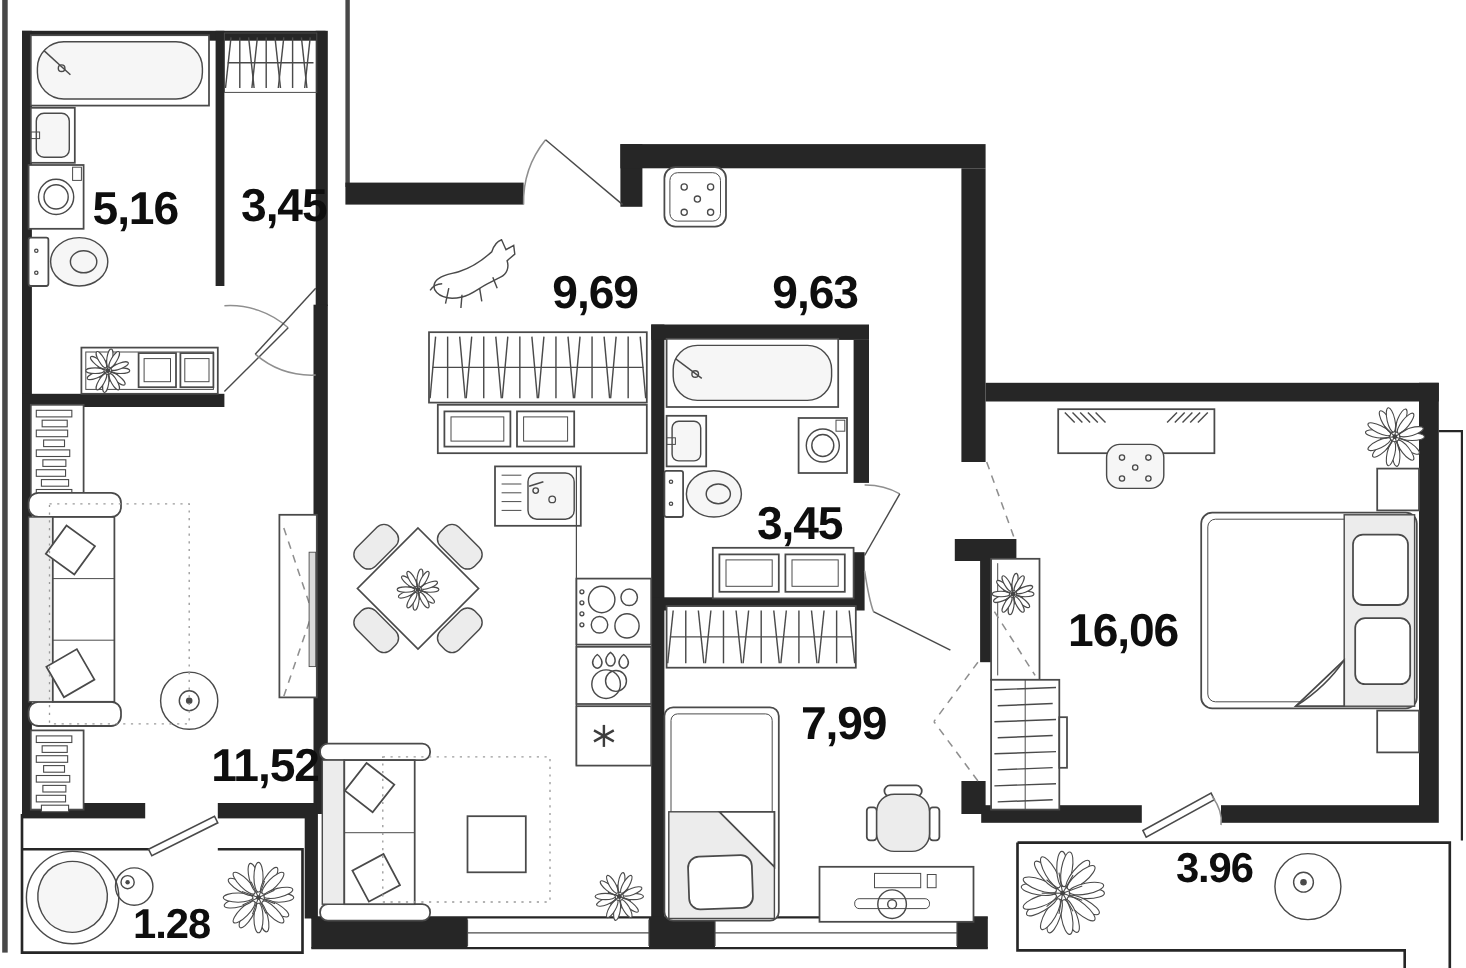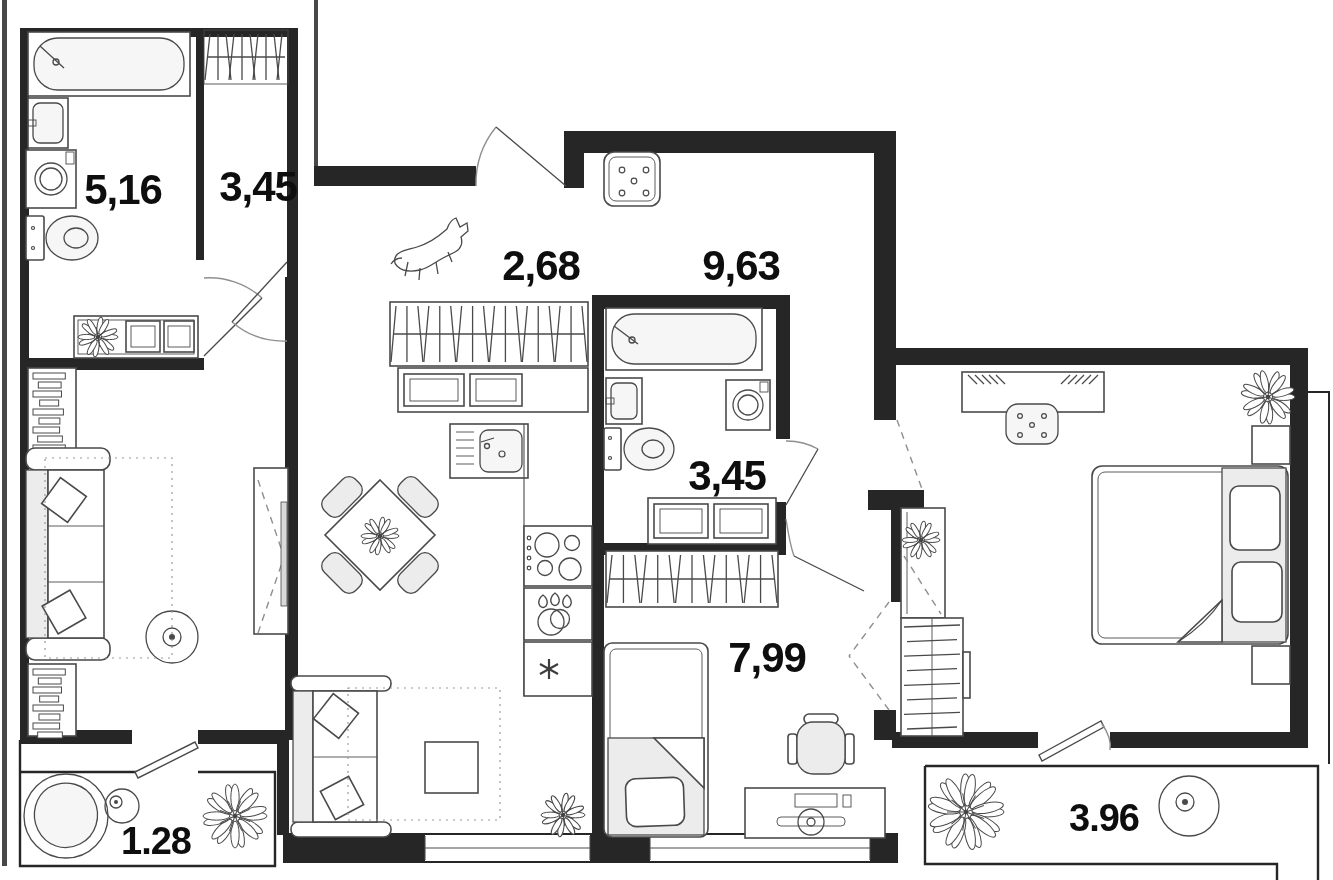--- a/index.html
+++ b/index.html
@@ -660,19 +660,21 @@
     <g>
       <circle class="ln" cx="1189" cy="806" r="30"></circle>
       <circle class="ln" cx="1185" cy="802" r="9"></circle>
       <circle cx="1185" cy="802" r="3" fill="#4a4a4a"></circle>
     </g>
   </g>
 </svg>
 
   <div class="room-label" style="left:123px;top:190px">5,16</div>
   <div class="room-label" style="left:258px;top:187px">3,45</div>
-  <div class="room-label" style="left:541px;top:266px">2,68</div>
+  <div class="room-label" style="left:541px;top:266px">9,69</div>
   <div class="room-label" style="left:741px;top:266px">9,63</div>
   <div class="room-label" style="left:727px;top:476px">3,45</div>
   <div class="room-label" style="left:767px;top:658px">7,99</div>
+  <div class="room-label" style="left:241px;top:696px">11,52</div>
+  <div class="room-label" style="left:1021px;top:573px">16,06</div>
   <div class="room-label sm" style="left:156px;top:841px">1.28</div>
-  <div class="room-label sm" style="left:1104px;top:818px">3.96</div>
+  <div class="room-label sm" style="left:1104px;top:790px">3.96</div>
 </div>
 
 </body></html>

